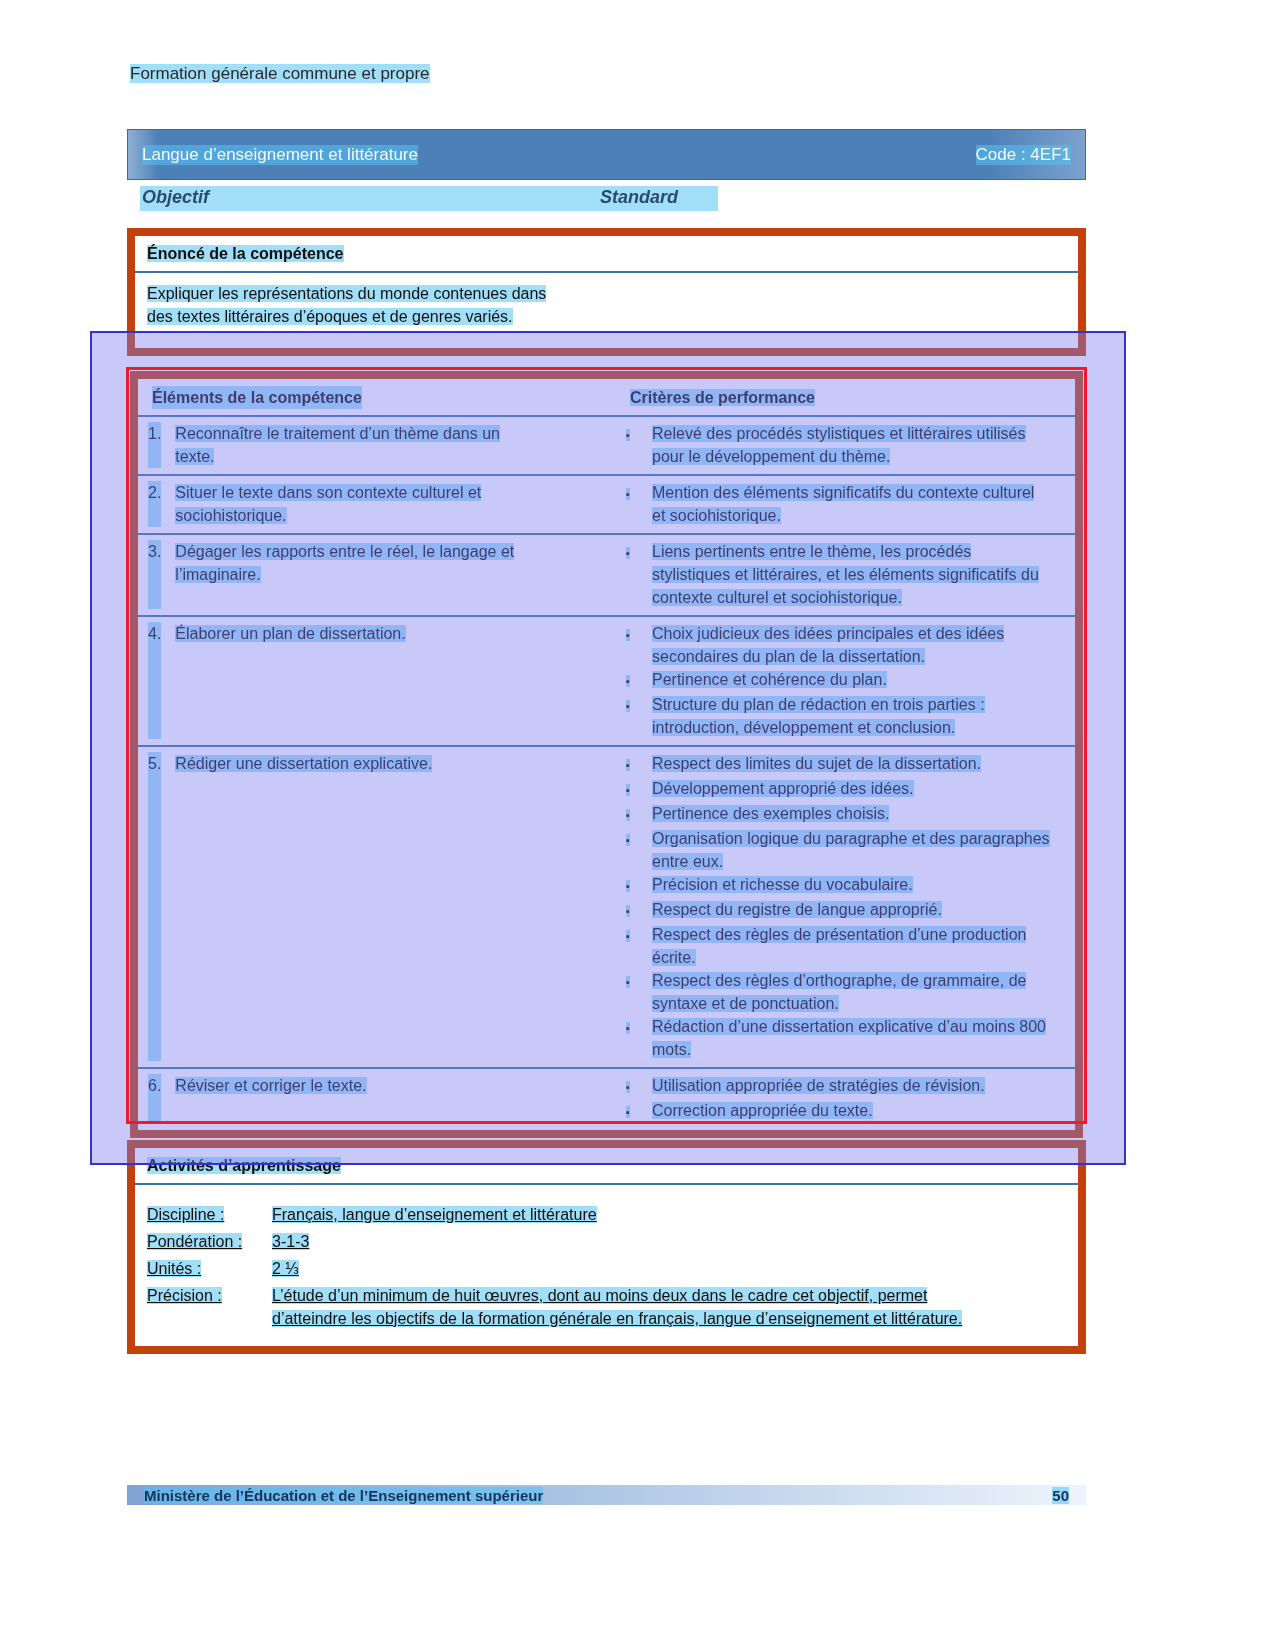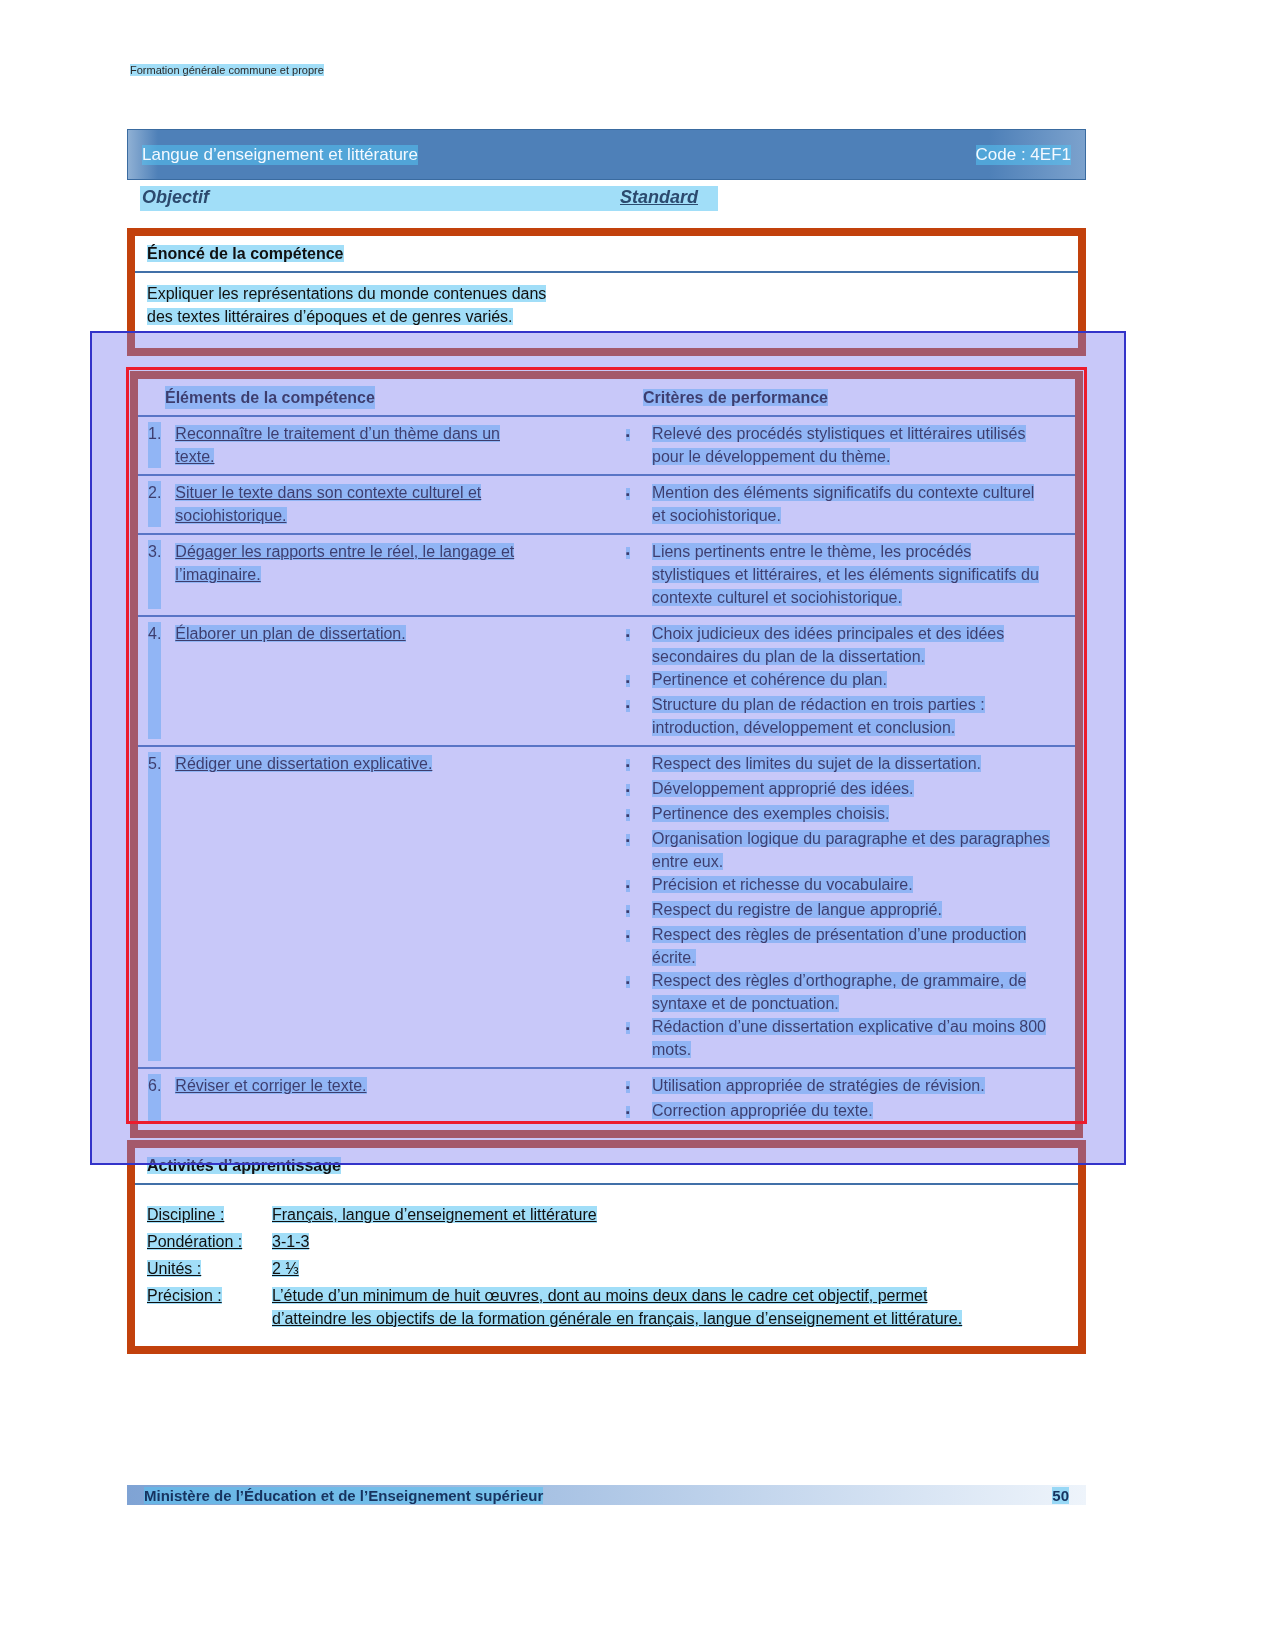--- a/index.html
+++ b/index.html
@@ -2,47 +2,47 @@
 <html><head>
 <meta charset="utf-8">
 <style>
   html,body{margin:0;padding:0;background:#ffffff;}
   .page{position:relative;width:1275px;height:1651px;background:#ffffff;overflow:hidden;
         font-family:"Liberation Sans","DejaVu Sans",sans-serif;color:#101010;}
 
   
   .hl{background:rgba(84,195,242,0.55);box-decoration-break:clone;-webkit-box-decoration-break:clone;}
 
-  .top-label{position:absolute;left:130px;top:64px;font-size:11px;color:#2a2a2a;}
+  .top-label{position:absolute;left:130px;top:64px;font-size:17px;color:#2a2a2a;}
 
   .header-bar{position:absolute;left:127px;top:129px;width:959px;height:51px;box-sizing:border-box;
     background:linear-gradient(90deg,#8fb0d4 0px,#4e80b8 30px,#4e80b8 90%,#7ca2cd 100%);
     border:1px solid #3a6ba0;display:flex;align-items:center;justify-content:space-between;
     padding:0 14px;color:#f4f9ff;font-size:17px;}
 
   .headings{position:absolute;left:140px;top:186px;width:578px;height:25px;
     font-size:18px;font-weight:bold;font-style:italic;color:#2c4a6e;}
   .headings .obj{position:absolute;left:2px;top:1px;}
-  .headings .std{position:absolute;left:480px;top:1px;text-decoration:underline;}
+  .headings .std{position:absolute;left:460px;top:1px;}
 
   .tbl{position:absolute;left:127px;width:959px;border:8px solid #c2410c;box-sizing:border-box;background:#ffffff;}
   .tbl-head{border-bottom:2px solid #4170a8;padding:9px 12px 8px;font-weight:bold;font-size:16px;}
 
   .enonce{top:228px;height:128px;}
   .enonce .tbl-body{padding:9px 12px;font-size:16px;line-height:23px;}
   .enonce .body-text{display:inline;}
   .enonce .body-wrap{max-width:414px;}
 
   .comp{top:371px;left:130px;width:953px;}
   .crow{display:grid;grid-template-columns:478px 1fr;}
   #comp-rows .crow{border-top:2px solid #4170a8;}
-  .chead .cel,.chead .ccr{padding:7px 27px 6px;}
+  .chead .cel,.chead .ccr{padding:7px 14px 6px;}
   .cel{display:flex;padding:5px 8px 6px 10px;font-size:16px;line-height:23px;box-sizing:border-box;}
   .cel .num{flex:none;margin-right:14px;}
-  .eltxt{max-width:368px;text-decoration:underline;}
+  .eltxt{max-width:368px;}
   .ccr{padding:5px 10px 6px 0;font-size:16px;line-height:23px;box-sizing:border-box;}
   .bline{display:flex;}
   .bwrap{flex:none;width:36px;padding-left:10px;box-sizing:border-box;}
   .bullet{font-size:11px;line-height:23px;color:#0c0c0c;}
   .btxt{max-width:398px;}
   .bold{font-weight:bold;}
 
   .act{top:1140px;min-height:196px;}
   .act .tbl-body{padding:18px 12px 12px;font-size:16px;text-decoration:underline;}
   .arow{display:flex;line-height:23px;margin-bottom:4px;}

